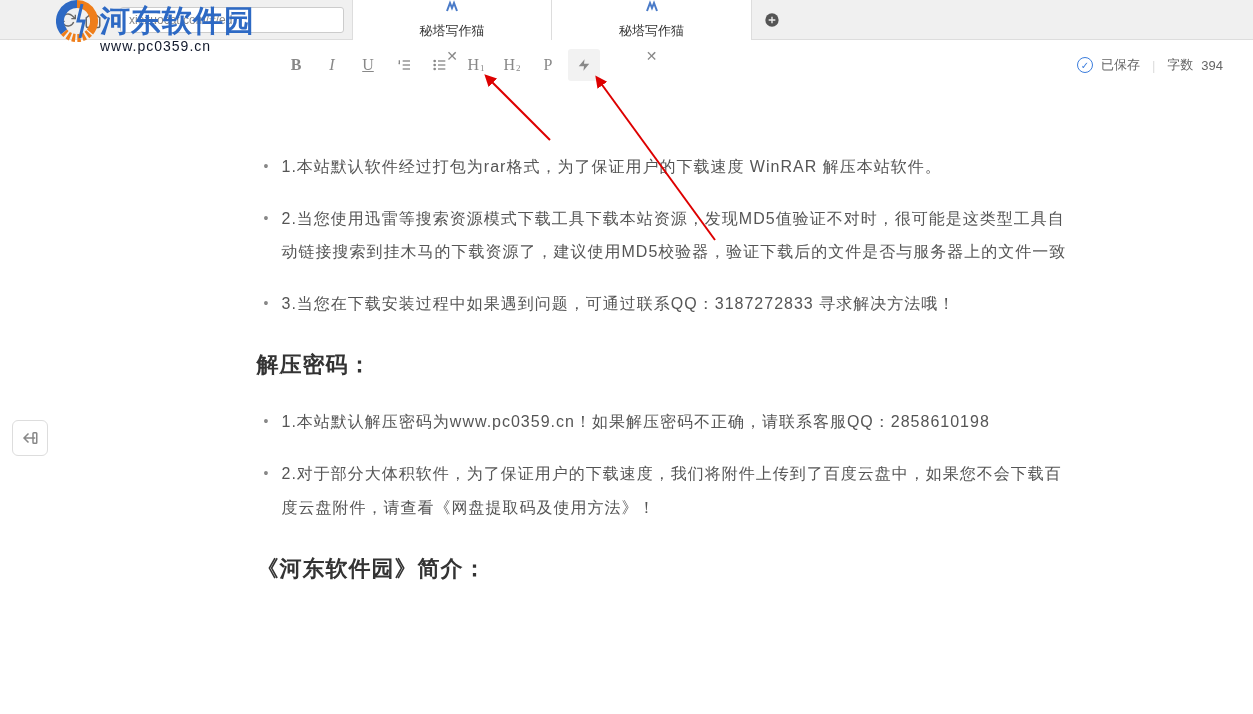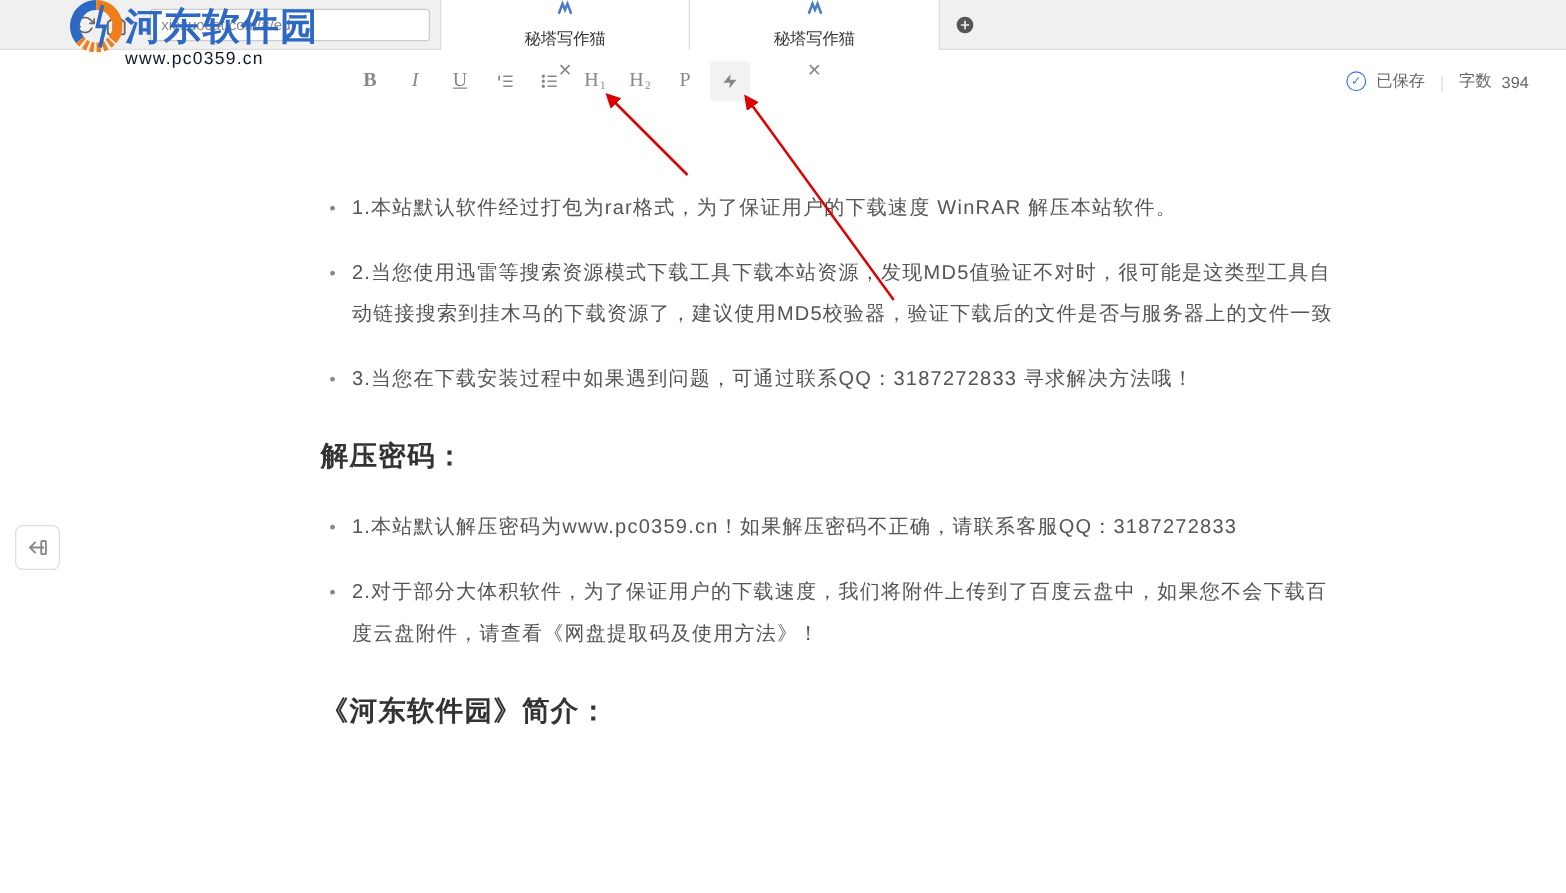--- a/index.html
+++ b/index.html
@@ -197,20 +197,20 @@
 
     <div class="editor-body">
       <div class="content-wrap">
         <ul>
           <li><span class="li-num">1.</span><span>本站默认软件经过打包为rar格式，为了保证用户的下载速度 WinRAR 解压本站软件。</span></li>
           <li><span class="li-num">2.</span><span>当您使用迅雷等搜索资源模式下载工具下载本站资源，发现MD5值验证不对时，很可能是这类型工具自动链接搜索到挂木马的下载资源了，建议使用MD5校验器，验证下载后的文件是否与服务器上的文件一致</span></li>
           <li><span class="li-num">3.</span><span>当您在下载安装过程中如果遇到问题，可通过联系QQ：3187272833 寻求解决方法哦！</span></li>
         </ul>
         <h2>解压密码：</h2>
         <ul>
-          <li><span class="li-num">1.</span><span>本站默认解压密码为www.pc0359.cn！如果解压密码不正确，请联系客服QQ：3187272833</span></li>
+          <li><span class="li-num">1.</span><span>本站默认解压密码为www.pc0359.cn！如果解压密码不正确，请联系客服QQ：2858610198</span></li>
           <li><span class="li-num">2.</span><span>对于部分大体积软件，为了保证用户的下载速度，我们将附件上传到了百度云盘中，如果您不会下载百度云盘附件，请查看《网盘提取码及使用方法》！</span></li>
         </ul>
         <h2>《河东软件园》简介：</h2>
       </div>
     </div>
   </div>
 </div>
 
 </body></html>

